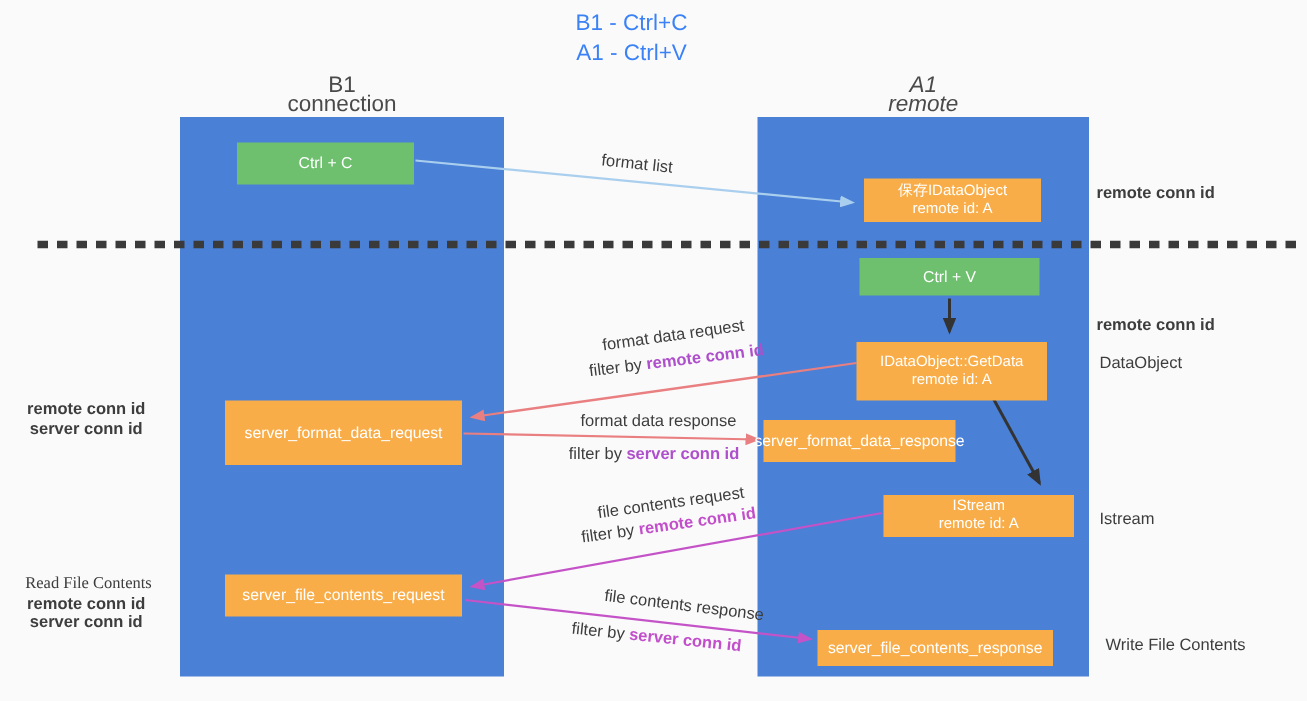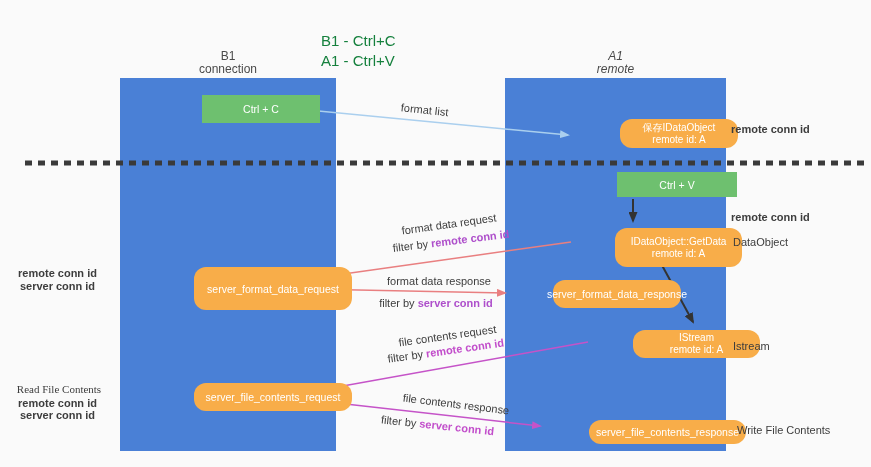--- a/index.html
+++ b/index.html
@@ -2,35 +2,34 @@
 <html><head>
 <meta charset="utf-8">
 <style>
   html,body { margin:0; padding:0; background:#fafafa; }
   #stage {
     position:relative; width:871px; height:467px; overflow:hidden;
     font-family:"Liberation Sans", sans-serif; background:#fafafa;
   }
   .title {
     position:absolute; left:321px; top:6px; width:200px;
-    font-size:15px; line-height:20px; color:#15803d;margin-top:25px;
+    text-align:center; font-size:15px; line-height:20px; color:#3b82f6;
   }
   .col-header {
-    position:absolute; text-align:center; font-size:12px; line-height:13px; color:#4a4a4a;
+    position:absolute; text-align:center; font-size:15px; line-height:13px; color:#4a4a4a;
   }
   .lifeline { position:absolute; background:#4a80d6; z-index:1; }
   svg.arrows { position:absolute; left:0; top:0; z-index:2; pointer-events:none; }
   .box {
     position:absolute; z-index:3; display:flex; flex-direction:column;
     align-items:center; justify-content:center;
     color:#ffffff; text-align:right; font-size:10.5px; line-height:12px;
     white-space:nowrap;
-    margin-left:44px;
-  }
-  .box.orange { background:#f8ad49;border-radius:12px; }
+  }
+  .box.orange { background:#f8ad49; }
   .box.green  { background:#6ec06f; }
   .box .l2 { display:block; }
   .mid-label {
     position:absolute; z-index:4; font-size:11px; color:#3d3d3d;
     white-space:nowrap; text-align:center;
   }
   .purple { color:#ae4fcb; font-weight:bold; }
   .magenta { color:#c24ecb; font-weight:bold; }
   .greentx { color:#68c183; font-weight:bold; }
   .side-label {

